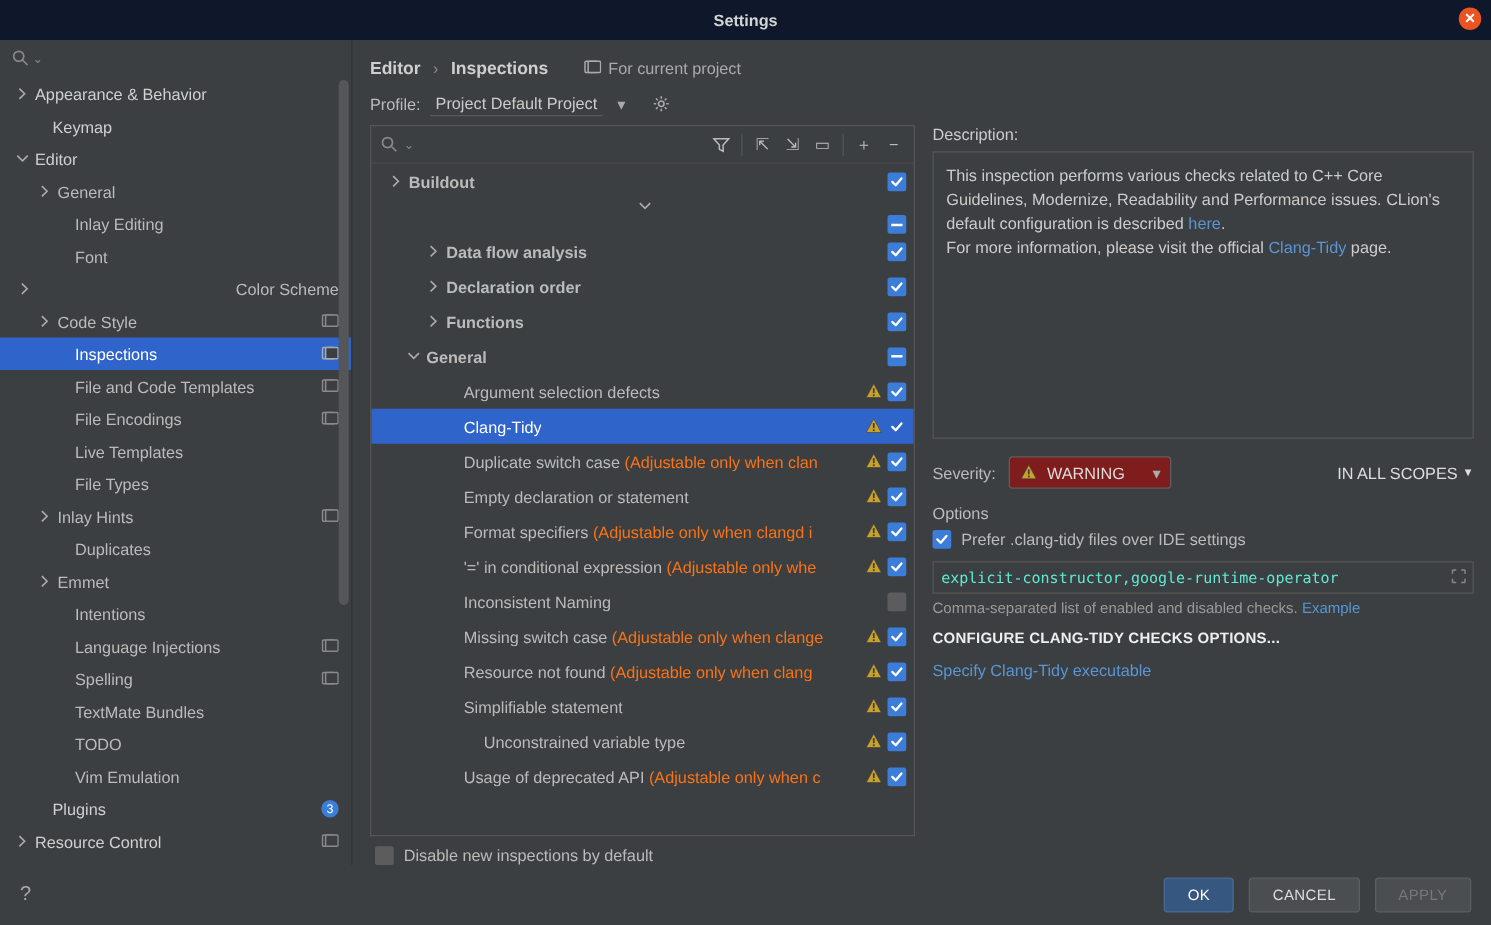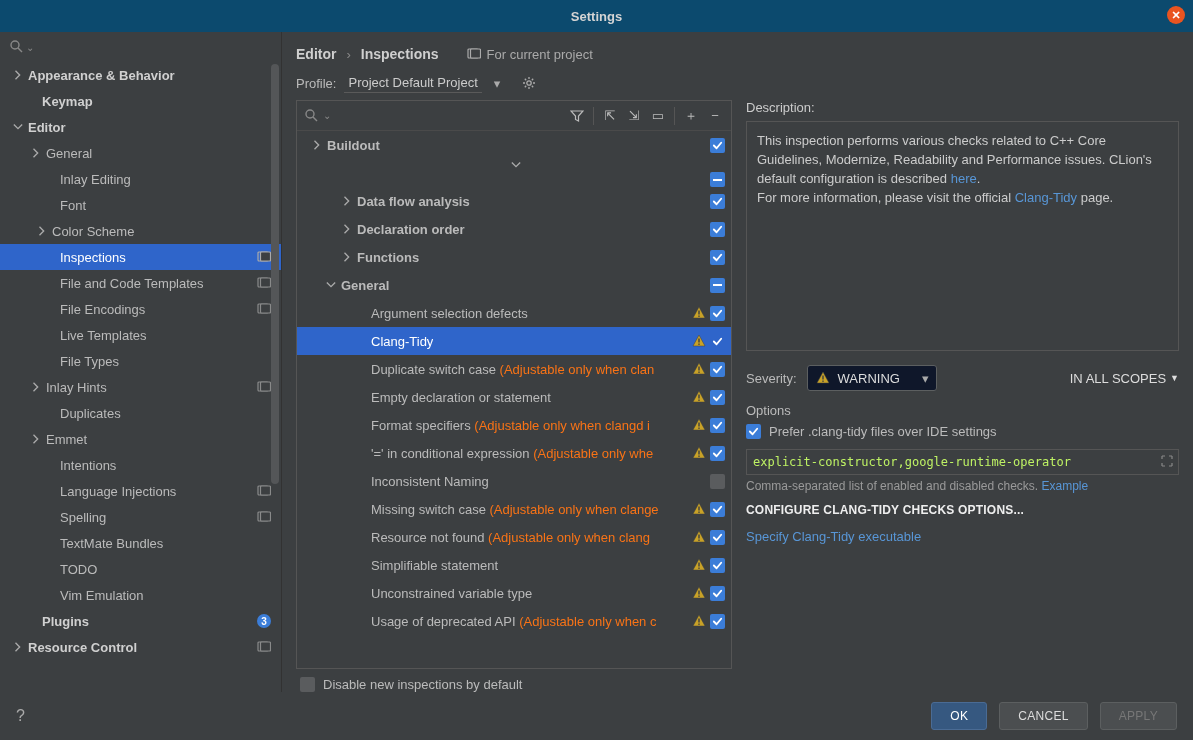--- a/index.html
+++ b/index.html
@@ -8,21 +8,21 @@
     background: #3c3f41;
     font-family: "Segoe UI", Arial, sans-serif;
     font-size: 13px;
     color: #bbbbbb;
     overflow: hidden;
     display: flex; flex-direction: column;
   }
   
   .titlebar {
     height: 32px;
-    background: #0c4a6e;
+    background: #0f172a;
     display: flex; align-items: center; justify-content: center;
     position: relative;
     color: #d4d4d4;
     font-weight: 600;
     font-size: 13px;
   }
   .titlebar .close {
     position: absolute; right: 8px; top: 6px;
     width: 18px; height: 18px; border-radius: 50%;
     background: #e95420;
@@ -47,21 +47,21 @@
     position:absolute; right:2px; top:2px; width:8px; height:420px;
     background:#545658; border-radius:4px;
   }
   .sb-item {
     height:26px; display:flex; align-items:center;
     padding-right:10px;
     color:#bbbbbb;
     position:relative;
     cursor:pointer;
   }
-  .sb-item.bold { font-weight:700; color:#d0d0d0;justify-content:flex-end;}
+  .sb-item.bold { font-weight:400; color:#d0d0d0;justify-content:flex-end;}
   .sb-item .chev { width:12px; display:inline-flex; justify-content:center; margin-right:4px; color:#aaa;}
   .sb-item .chev.none { visibility:hidden; }
   .sb-item .lab { flex:1; }
   .sb-item .proj-icon { margin-left:auto; opacity:0.7; }
   .sb-item.selected { background:#2f65ca; color:#fff; }
   .sb-item.selected .proj-icon { opacity:1; }
   .bluebadge {
     background:#3b7dd8; color:#fff; font-size:10px;
     border-radius:8px; min-width:14px;height:14px;
     display:inline-flex;align-items:center;justify-content:center;
@@ -128,32 +128,32 @@
   .details { flex:1; display:flex;flex-direction:column; min-width:0;}
   .desc-label { color:#ccc; margin-bottom:6px;}
   .desc-box {
     border:1px solid #555; background:#3c3f41;
     padding:10px; height:230px; color:#ccc;
     line-height:1.45; font-size:13px;
   }
   .desc-box a, a.lnk { color:#5896d6; text-decoration:none; }
   .sev-row { display:flex;align-items:center;gap:10px;margin-top:14px;}
   .sev-select {
-    background:#0f172a;border:1px solid #5c5f60;border-radius:3px;
+    background:#7f1d1d;border:1px solid #5c5f60;border-radius:3px;
     height:26px; display:flex;align-items:center;gap:8px;padding:0 8px;
     color:#ddd;
   }
   .scope { margin-left:auto; color:#ddd; display:flex;align-items:center;gap:4px;}
   .opts-label{ margin-top:12px;color:#bbb;}
   .opt-row{display:flex;align-items:center;gap:8px;margin-top:6px;}
   .checks-input{
     margin-top:10px;
     border:1px solid #555;background:#3c3f41;
     height:26px;display:flex;align-items:center;
-    padding:0 6px; font-family:Consolas,monospace;font-size:12px;color:#bef264;
+    padding:0 6px; font-family:Consolas,monospace;font-size:12px;color:#5eead4;
     overflow:hidden; position:relative;
   }
   .checks-input .exp {position:absolute;right:4px;top:4px;color:#888;}
   .hint-text{font-size:12px;color:#9a9a9a;margin-top:4px;}
   .conf-link{margin-top:10px;font-size:12px;font-weight:700;color:#eee;letter-spacing:0.2px;}
   .action-link{margin-top:12px;}
   
   .buttonbar {
     height:48px; display:flex;align-items:center;justify-content:flex-start;
     padding:0 16px; gap:12px;
@@ -256,27 +256,40 @@
           <span class="lab">General</span>
         </div>
         <div class="sb-item" style="padding-left: 44px;">
           <span class="chev none"></span>
           <span class="lab">Inlay Editing</span>
         </div>
         <div class="sb-item" style="padding-left: 44px;">
           <span class="chev none"></span>
           <span class="lab">Font</span>
         </div>
-        <div class="sb-item" style="padding-left: 36px;">
+        <div class="sb-item" style="padding-left: 14px; text-align: right;">
           <span class="chev">
             <svg width="10" height="12" viewBox="0 0 12 12">
               <use href="#i-chev-right"></use>
             </svg>
           </span>
           <span class="lab">Color Scheme</span>
+        </div>
+        <div class="sb-item" style="padding-left: 30px;">
+          <span class="chev">
+            <svg width="10" height="12" viewBox="0 0 12 12">
+              <use href="#i-chev-right"></use>
+            </svg>
+          </span>
+          <span class="lab">Code Style</span>
+          <span class="proj-icon">
+            <svg viewBox="0 0 14 14">
+              <use href="#i-proj"></use>
+            </svg>
+          </span>
         </div>
         <div class="sb-item selected" style="padding-left: 44px;">
           <span class="chev none"></span>
           <span class="lab">Inspections</span>
           <span class="proj-icon">
             <svg viewBox="0 0 14 14">
               <use href="#i-proj"></use>
             </svg>
           </span>
         </div>
@@ -659,21 +672,21 @@
                     <use href="#i-warn"></use>
                   </svg>
                 </span>
                 <span class="chk checked">
                   <svg viewBox="0 0 12 12">
                     <use href="#i-check"></use>
                   </svg>
                 </span>
               </span>
             </div>
-            <div class="tree-row" style="padding-left: 58px;">
+            <div class="tree-row" style="padding-left: 58px; gap: 16px;">
               <span class="chev hidden"></span>
               <span class="lbl">Unconstrained variable type</span>
               <span class="right">
                 <span>
                   <svg class="warn-ico" viewBox="0 0 14 14">
                     <use href="#i-warn"></use>
                   </svg>
                 </span>
                 <span class="chk checked">
                   <svg viewBox="0 0 12 12">

